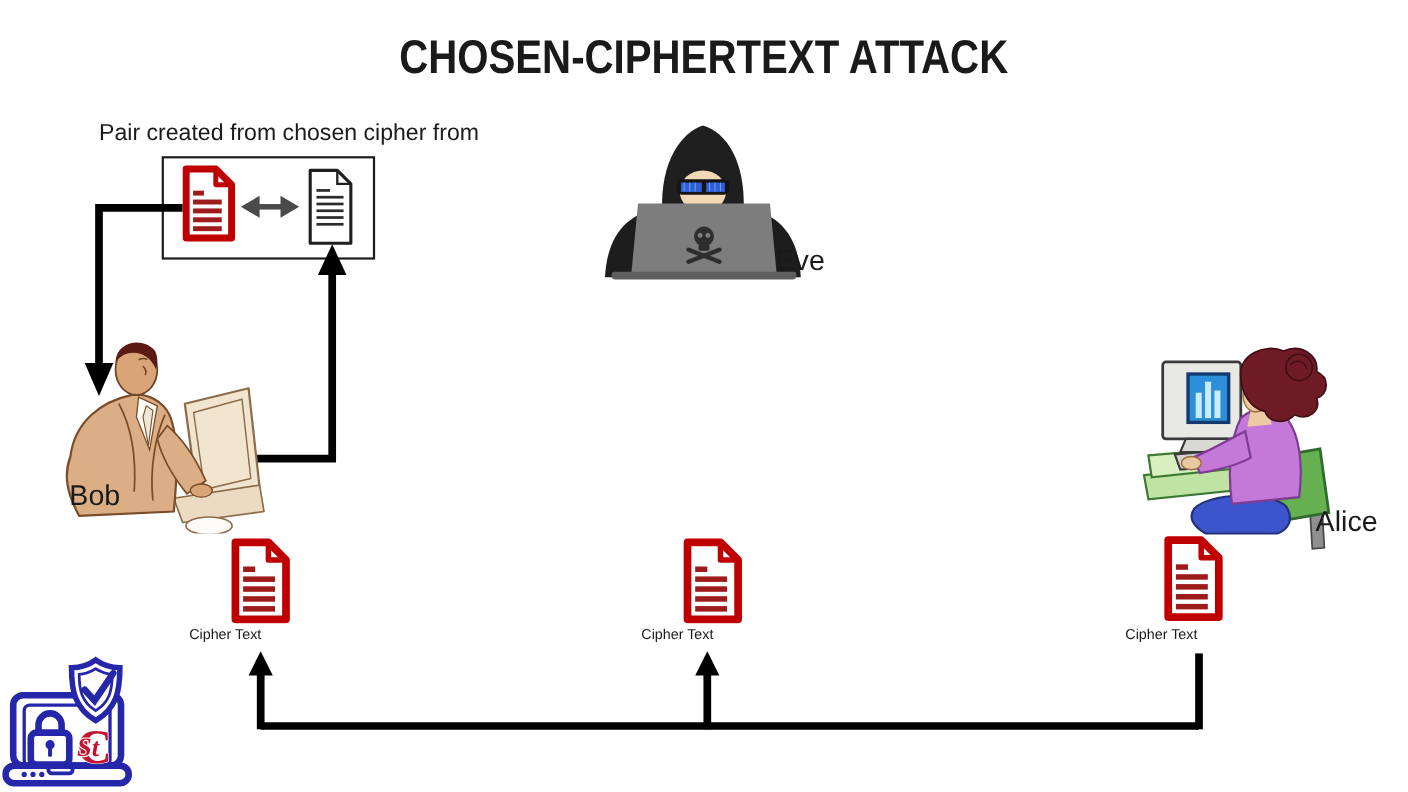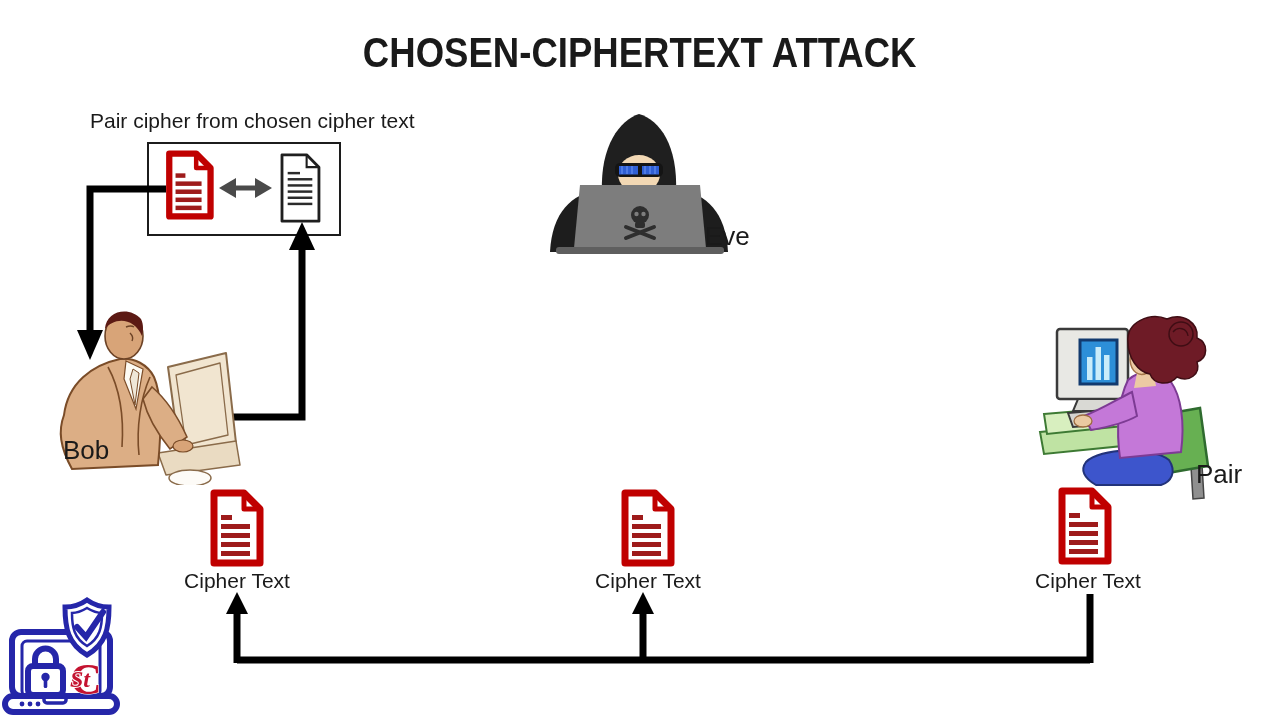--- a/index.html
+++ b/index.html
@@ -5,31 +5,31 @@
   html,body{margin:0;padding:0;background:#fff;}
   #canvas{position:relative;width:1280px;height:720px;background:#ffffff;overflow:hidden;
           font-family:"Liberation Sans", sans-serif;color:#1a1a1a;text-decoration:underline;}
   .abs{position:absolute;}
   .txt{position:absolute;white-space:nowrap;color:#1a1a1a;}
   #title{left:0;right:0;top:28px;text-align:center;font-size:43px;font-weight:bold;letter-spacing:0px;}
   #title span{display:inline-block;transform:scaleX(.85);transform-origin:center;}
   #pair-caption{left:90px;top:109px;font-size:21px;}
   #pair-box{left:147px;top:142px;width:190px;height:90px;border:2.5px solid #1c1c1c;background:#fff;}
   .name-label{font-size:26px;}
-  .doc-label{font-size:21px;width:130px;text-align:center;}
+  .doc-label{font-size:13px;width:130px;text-align:left;}
   svg{display:block;}
 </style>
 </head>
 <body>
 
 <div id="canvas">
 
   <div id="title" class="txt"><span>CHOSEN-CIPHERTEXT ATTACK</span></div>
 
-  <div id="pair-caption" class="txt">Pair cipher from chosen cipher text</div>
+  <div id="pair-caption" class="txt">Pair created from chosen cipher from</div>
 
   <div id="pair-box" class="abs"></div>
 
   <svg class="abs" style="left:0;top:0" width="1280" height="720" viewBox="0 0 1280 720">
 
     <path d="M166,189 L90,189 L90,332" fill="none" stroke-width="7" stroke="#000000"></path>
     <polygon points="77,330 103,330 90,360" fill="#000000"></polygon>
 
     <path d="M232,417 L302,417 L302,248" fill="none" stroke-width="7" stroke="#000000"></path>
     <polygon points="289,250 315,250 302,222" fill="#000000"></polygon>
@@ -138,21 +138,21 @@
     <path d="M66,162 C80,148 132,146 149,160 C157,172 151,182 141,185 L76,185 C64,178 60,170 66,162 Z" fill="#3d55cc" stroke="#22337a" stroke-width="2"></path>
     <path d="M108,80 C120,69 141,69 151,82 C161,96 165,122 161,152 L100,158 C96,130 98,100 108,80 Z" fill="#c478d8" stroke="#7d3b94" stroke-width="2"></path>
     <path d="M112,92 C96,100 80,110 64,116 L71,130 C88,127 105,123 117,116 Z" fill="#c478d8" stroke="#7d3b94" stroke-width="2"></path>
     <ellipse cx="63" cy="121" rx="9" ry="6" fill="#eac9a1" stroke="#9c6b3f" stroke-width="1.3"></ellipse>
     <polygon points="118,68 132,64 136,86 114,88" fill="#eccaa4"></polygon>
     <path d="M112,38 C122,30 133,33 135,44 C137,56 133,66 127,73 C119,77 111,72 110,60 Z" fill="#eccaa4" stroke="#a5764a" stroke-width="1.5"></path>
     <path d="M108,42 C106,22 130,12 147,19 C163,12 179,23 177,38 C189,43 188,58 177,62 C181,74 169,83 157,77 C149,86 134,85 130,74 C118,72 108,58 108,42 Z" fill="#6e1b26" stroke="#3f0d14" stroke-width="1.5"></path>
     <circle cx="161" cy="34" r="12" fill="#6e1b26" stroke="#3f0d14" stroke-width="1.5"></circle>
     <path d="M153,32 C158,26 167,28 168,36" fill="none" stroke="#3f0d14" stroke-width="1.3"></path>
   </svg>
-  <div class="txt name-label" style="left:1196px;top:459px">Pair</div>
+  <div class="txt name-label" style="left:1196px;top:459px">Alice</div>
 
   <svg class="abs" style="left:205px;top:489px" width="62" height="78" viewBox="0 0 60 78">
     <path d="M8,4 h30 l16,16 v54 h-46 z" fill="#fff" stroke-width="7" stroke-linejoin="round" stroke="#C00000"></path>
     <path d="M38,4 v16 h16" fill="none" stroke-width="5" stroke-linejoin="round" stroke="#C00000"></path>
     <g fill="#9E1B1B">
       <rect x="15" y="26" width="11" height="5"></rect>
         <rect x="15" y="35" width="29" height="5"></rect>
       <rect x="15" y="44" width="29" height="5"></rect>
         <rect x="15" y="53" width="29" height="5"></rect>
       <rect x="15" y="62" width="29" height="5"></rect>

